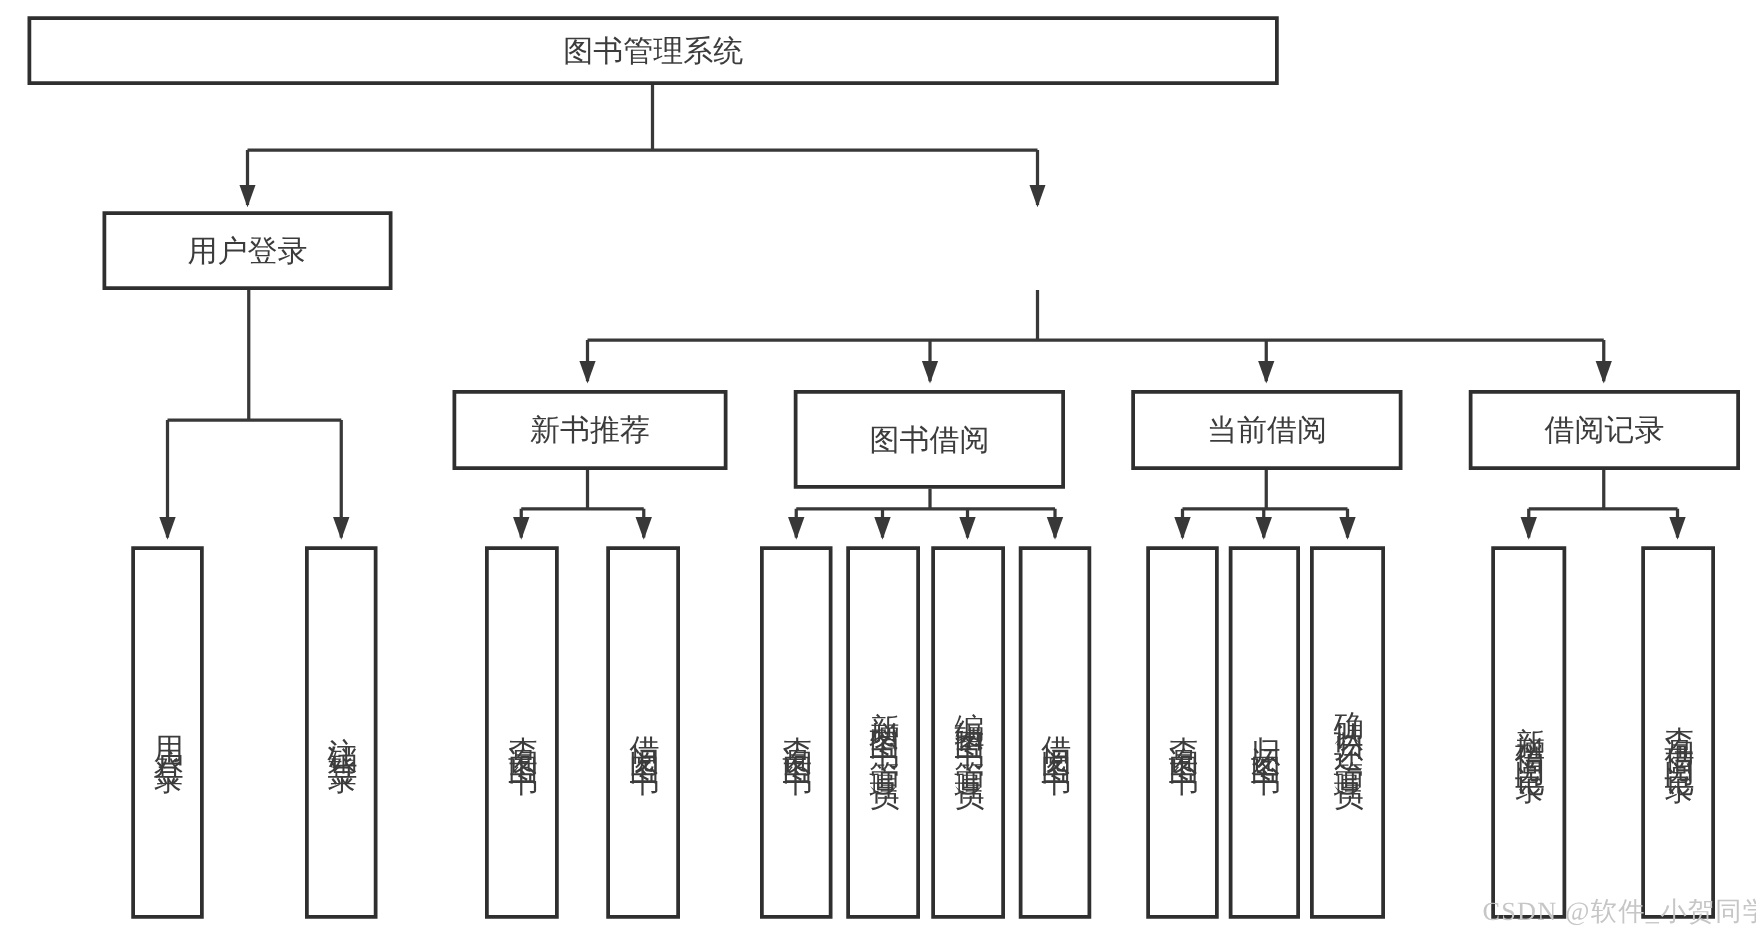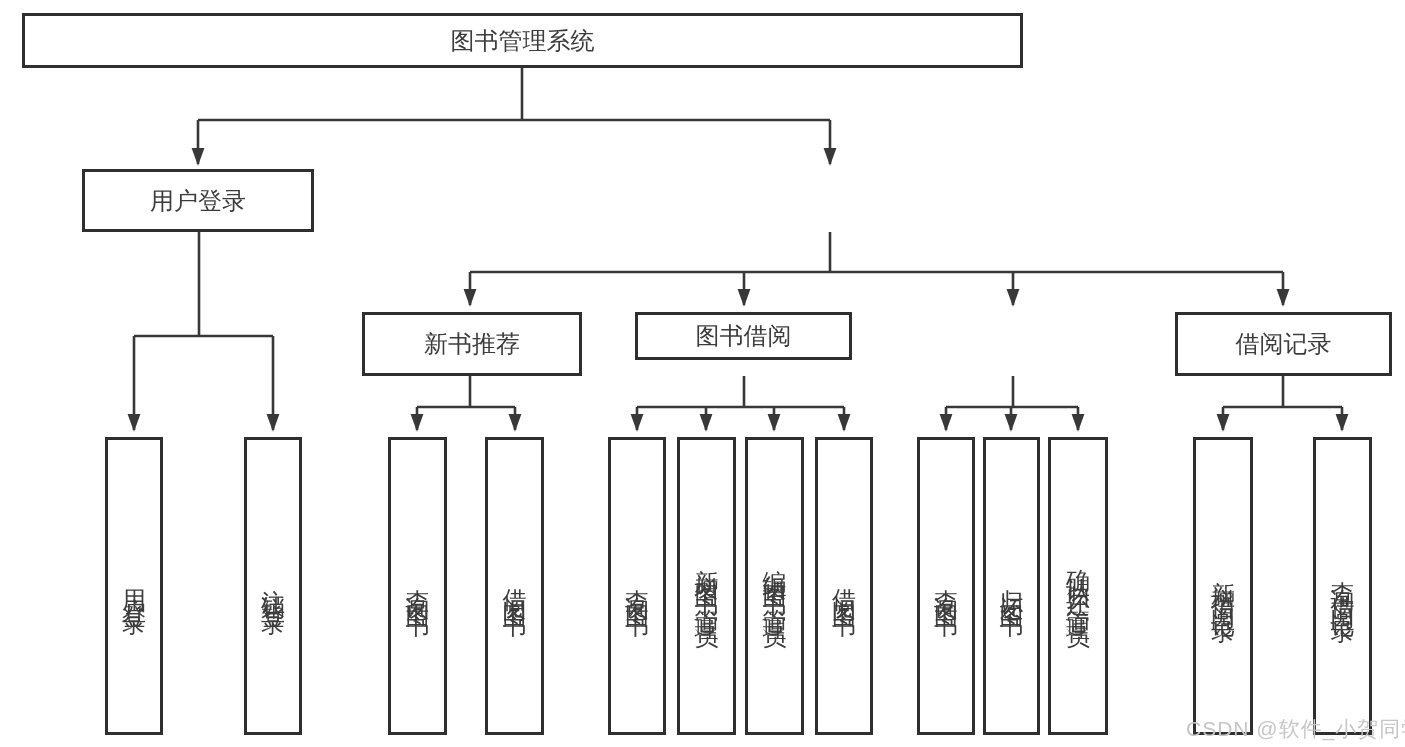--- a/index.html
+++ b/index.html
@@ -1,20 +1,20 @@
 <!DOCTYPE html>
 <html><head>
 <meta charset="utf-8">
 <style>
   html,body{margin:0;padding:0;background:#ffffff;}
   #canvas{
     position:relative;
     width:1405px;height:747px;
     background:#ffffff;
-    font-family:Liberation Sans, sans-serif;
+    font-family:Liberation Serif, serif;
     overflow:hidden;
   }
   #connectors{position:absolute;left:0;top:0;z-index:1;}
   .box{
     position:absolute;
     box-sizing:border-box;
     background:#ffffff;
     border:3px solid #2f2f2f;
     display:flex;
     align-items:center;
@@ -87,21 +87,22 @@
       <line x1="1223" y1="407" x2="1223" y2="430" marker-end="url(#arrow)"></line>
       <line x1="1342" y1="407" x2="1342" y2="430" marker-end="url(#arrow)"></line>
     </g>
   </svg>
 
   <div class="box root" style="left:22px;top:13px;width:1001px;height:55px">图书管理系统</div>
 
   <div class="box" style="left:82px;top:169px;width:232px;height:63px">用户登录</div>
 
   <div class="box" style="left:362px;top:312px;width:220px;height:64px">新书推荐</div>
-  <div class="box" style="left:635px;top:312px;width:217px;height:48px">图书借阅</div>
+  <div class="box" style="left:635px;top:312px;width:217px;height:79px">图书借阅</div>
+  <div class="box" style="left:905px;top:312px;width:217px;height:64px">当前借阅</div>
   <div class="box" style="left:1175px;top:312px;width:217px;height:64px">借阅记录</div>
 
   <div class="box v" style="left:105px;top:437px;width:58px;height:298px">用户登录</div>
   <div class="box v" style="left:244px;top:437px;width:58px;height:298px">注销登录</div>
 
   <div class="box v" style="left:388px;top:437px;width:59px;height:298px">查询图书</div>
   <div class="box v" style="left:485px;top:437px;width:59px;height:298px">借阅图书</div>
 
   <div class="box v" style="left:608px;top:437px;width:58px;height:298px">查询图书</div>
   <div class="box v" style="left:677px;top:437px;width:59px;height:298px">新增图书（管理员）</div>

